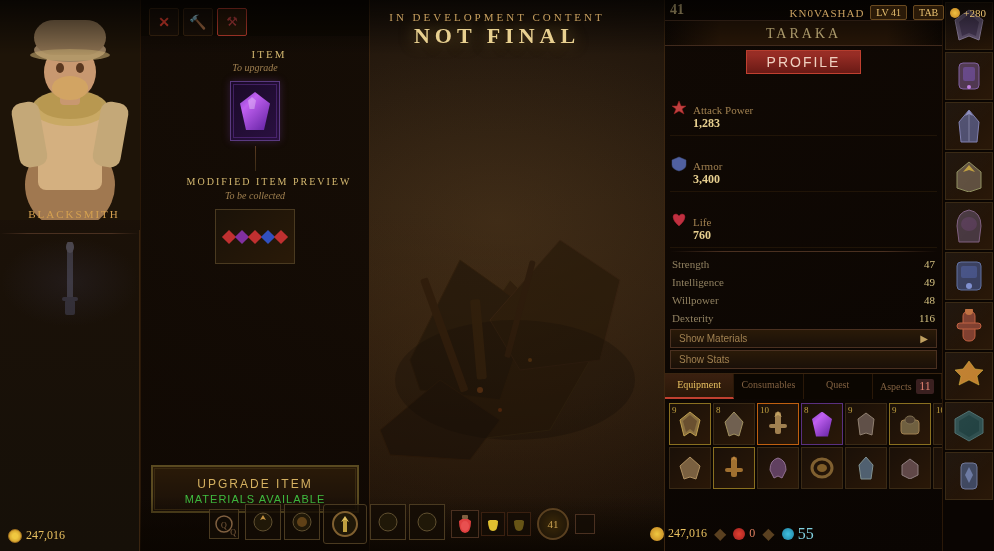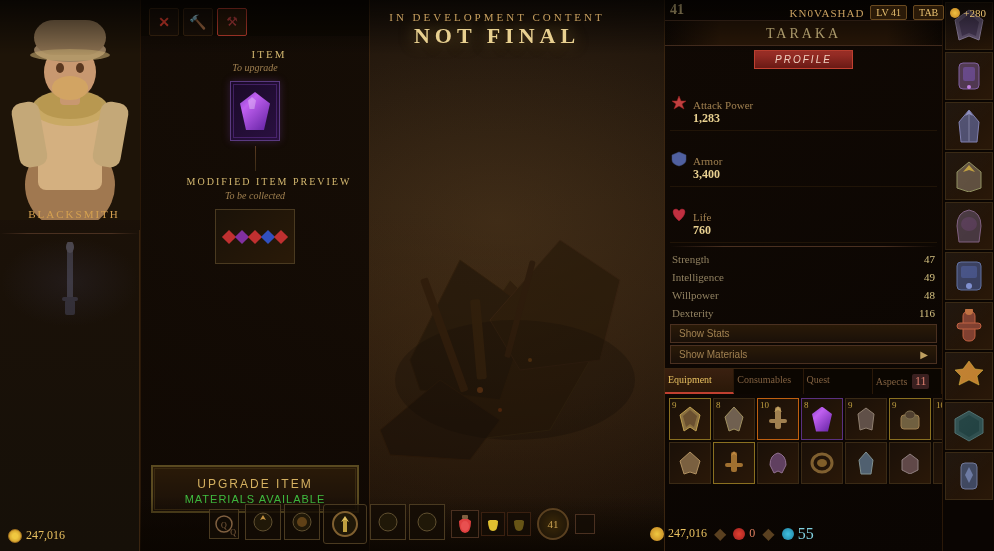--- a/index.html
+++ b/index.html
@@ -381,25 +381,24 @@
 
     .profile-btn-bar {
       display: flex;
       justify-content: center;
       padding: 4px 0;
     }
     .profile-btn {
       background: linear-gradient(180deg, #a03028 0%, #6a1a15 100%);
       border: 1px solid #c04030;
       color: #f0d0c0;
-      font-size: 10px;
+      font-size: 14px;
       letter-spacing: 2px;
       padding: 3px 20px;
       cursor: pointer;
-      font-style: italic;
     }
 
     
     .stats-container {
       padding: 2px 5px;
       flex: 1;
     }
     .stat-row {
       display: flex;
       align-items: center;
@@ -461,20 +460,21 @@
 
     
     .equip-tabs {
       display: flex;
       background: rgba(10,5,0,0.5);
       border-top: 1px solid #3a2510;
     }
     .equip-tab {
       flex: 1;
       padding: 5px 3px;
+      text-align: center;
       font-size: 10px;
       color: #806040;
       cursor: pointer;
       border-right: 1px solid #2a1808;
     }
     .equip-tab.active {
       background: linear-gradient(180deg, #3a2010 0%, #2a1808 100%);
       color: #e8c060;
       border-bottom: 2px solid #c04030;
     }
@@ -815,25 +815,25 @@
       </div>
       <div class="simple-stat-row">
         <span class="simple-stat-label">Willpower</span>
         <span class="simple-stat-value">48</span>
       </div>
       <div class="simple-stat-row">
         <span class="simple-stat-label">Dexterity</span>
         <span class="simple-stat-value">116</span>
       </div>
 
-      <button class="show-btn">Show Stats</button>
       <button class="show-btn">
         <span>Show Materials</span>
         <span class="arrow">▶</span>
       </button>
+      <button class="show-btn">Show Stats</button>
     </div>
 
     <div class="equip-tabs">
       <div class="equip-tab active">
         <span>Equipment</span>
       </div>
       <div class="equip-tab">
         <span>Consumables</span>
       </div>
       <div class="equip-tab">

